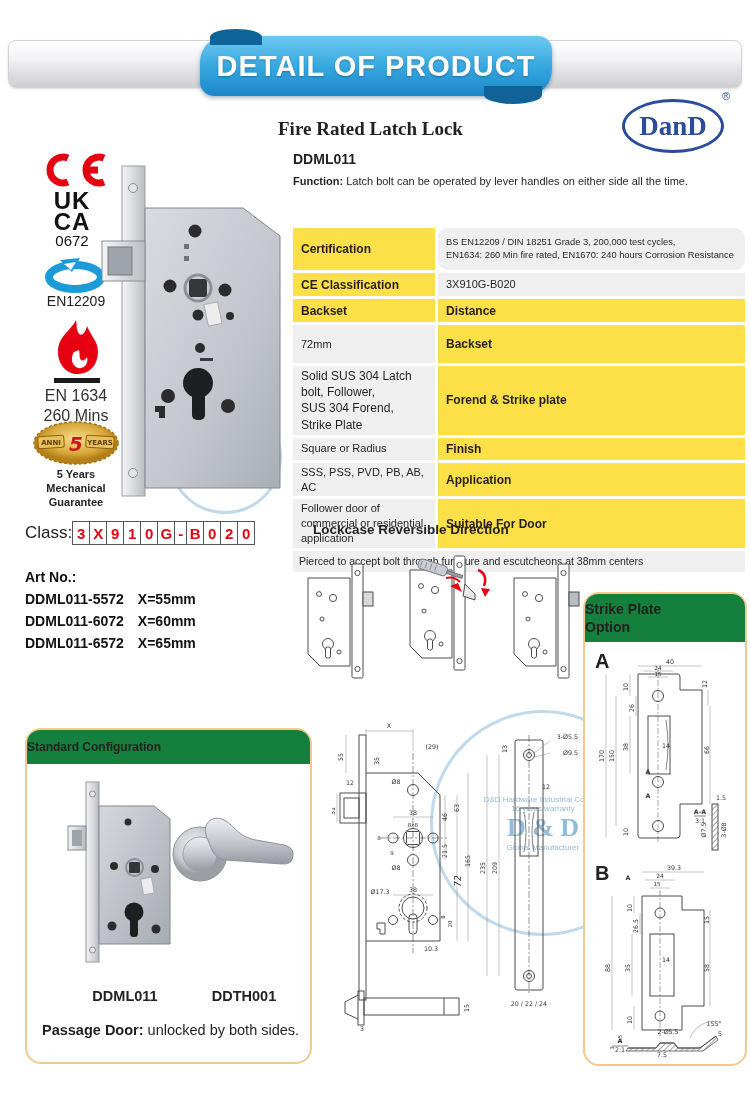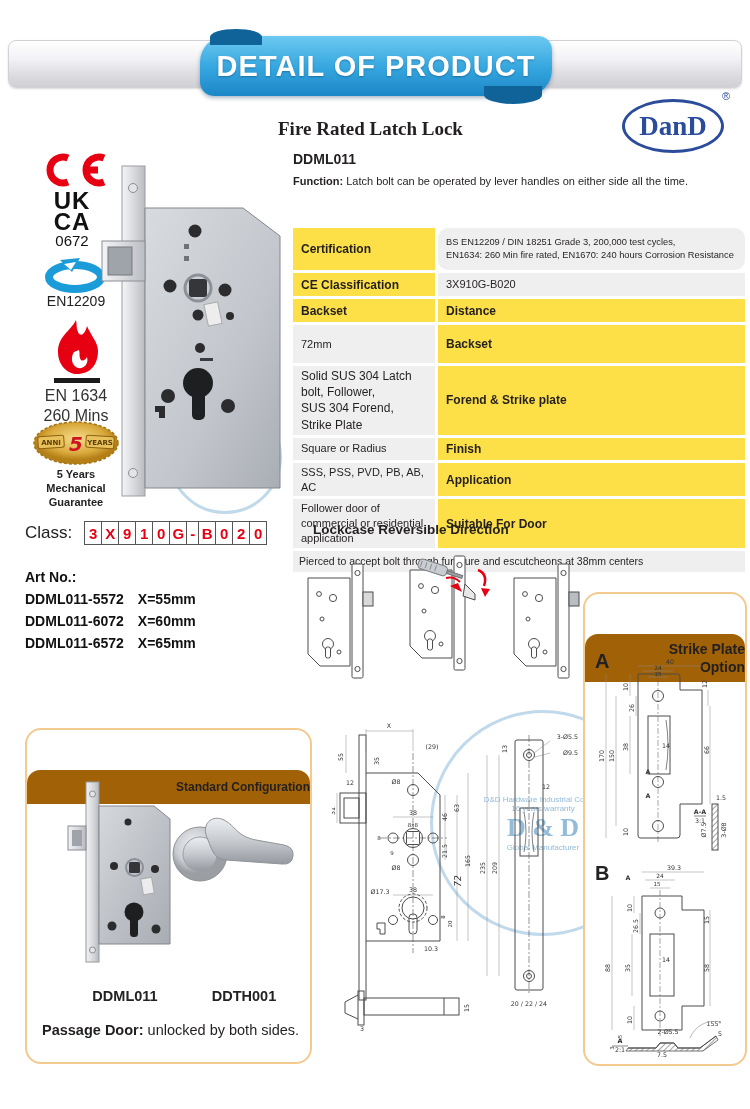--- a/index.html
+++ b/index.html
@@ -50,37 +50,37 @@
   .sv{background:#efefef;font-size:11px;padding:2px 8px;display:flex;align-items:center;
       white-space:pre-line;line-height:1.35;}
   .sv.small{font-size:9.3px;border-radius:10px;}
   .sv.ml{font-size:12px;}
   .h38{min-height:38px;} .h19{min-height:19px;} .h34{min-height:34px;} .h18{min-height:18px;} .h36{min-height:36px;}
   .note{grid-column:1/3;background:#efefef;font-size:10.5px;padding:3px 6px;min-height:15px;
     display:flex;align-items:center;}
 
   
   .classrow{left:25px;top:521px;display:flex;align-items:center;}
-  .classrow .lbl{font-size:17px;color:#222;margin-right:12px;}
+  .classrow .lbl{font-size:17px;color:#222;margin-right:0;}
   .cells{display:flex;border:1px solid #555;background:#fff;}
   .cell{width:16px;height:22px;border-left:1px solid #555;display:flex;align-items:center;
     justify-content:center;color:#e60012;font-weight:bold;font-size:15px;}
   .cell:first-child{border-left:none;}
   .cell.n{width:11px;}
 
   
   .artno{left:25px;top:566px;font-size:14px;font-weight:bold;line-height:22px;color:#111;}
   .artno .sz{margin-left:14px;}
 
   .lcTitle{left:313px;top:522px;font-size:13.5px;font-weight:bold;}
 
   
   .panel{border:2px solid #f3c98f;border-radius:16px;background:#fff;}
-  .phead{background:#a16207;border-radius:13px 13px 0 0;display:flex;flex-direction:column;
-    align-items:flex-end;justify-content:center;font-weight:bold;margin-top:40px;}
+  .phead{background:#15803d;border-radius:13px 13px 0 0;display:flex;flex-direction:column;
+    align-items:flex-start;justify-content:center;font-weight:bold;}
   .stdcfg{left:25px;top:728px;width:283px;height:332px;}
   .stdcfg .phead{height:34px;font-size:12px;}
   .cap{position:absolute;font-size:14.5px;font-weight:600;color:#222;text-align:center;}
   .passage{position:absolute;left:15px;top:292px;font-size:14.5px;}
   .passage b{font-weight:bold;}
 
   .strike{left:583px;top:592px;width:160px;height:470px;}
   .strike .phead{height:48px;font-size:14px;line-height:1.3;}
   .bigletter{position:absolute;font-size:20px;font-weight:800;color:#222;}
 

